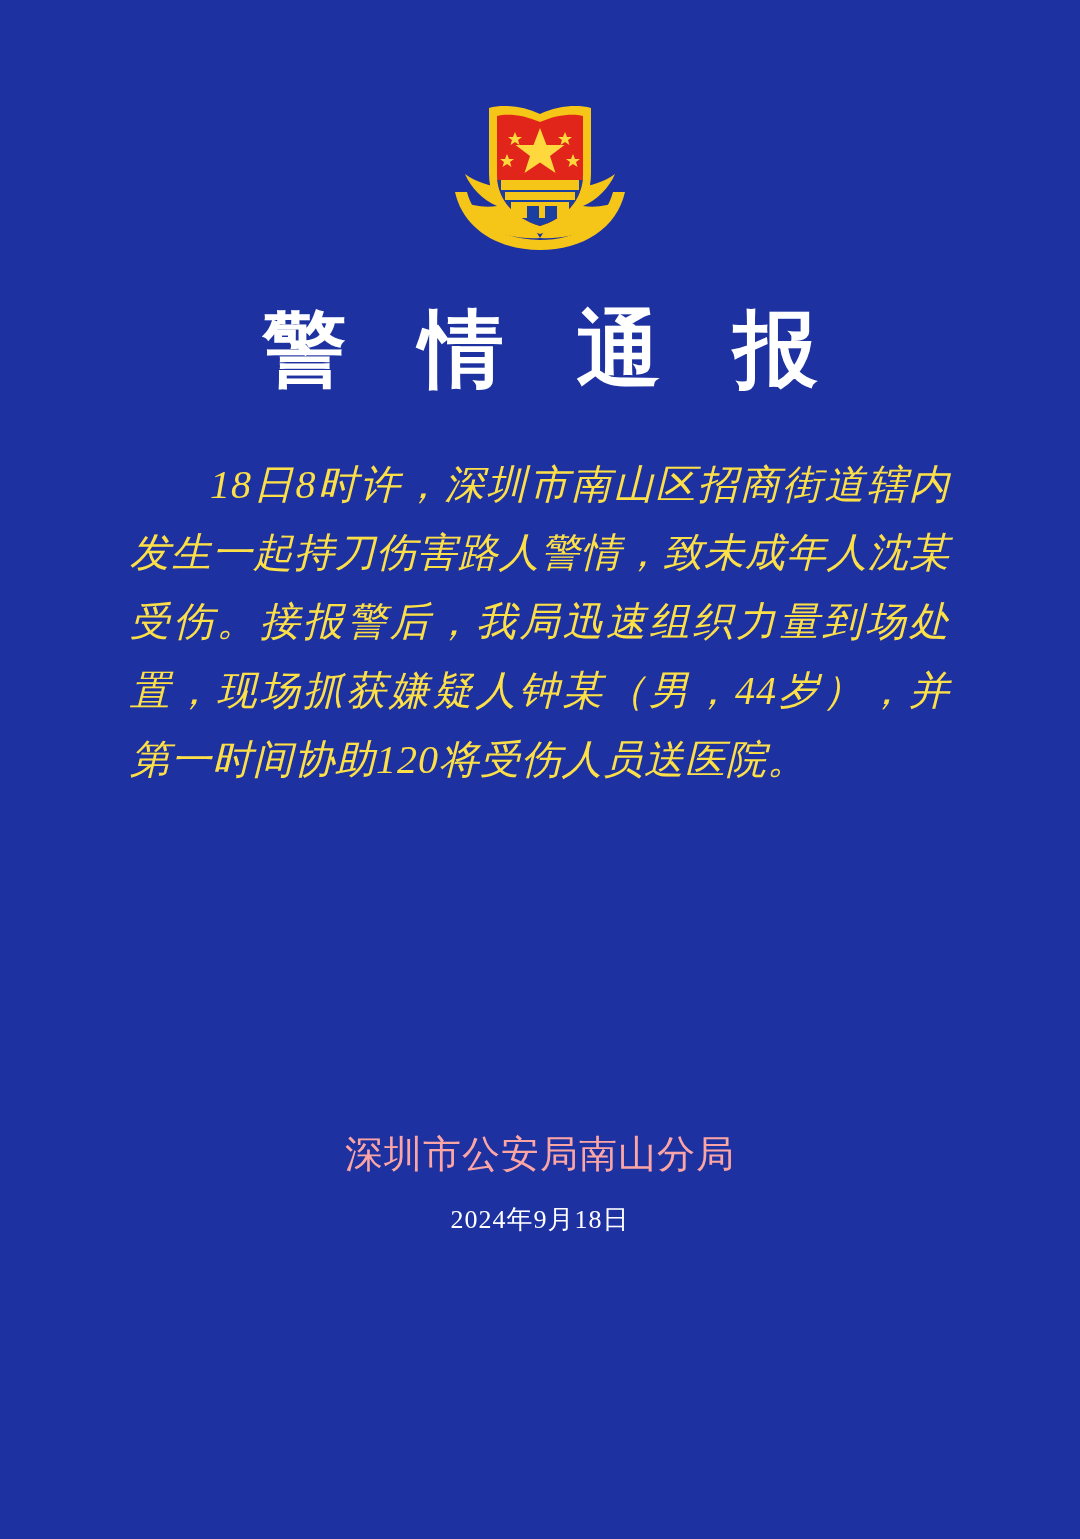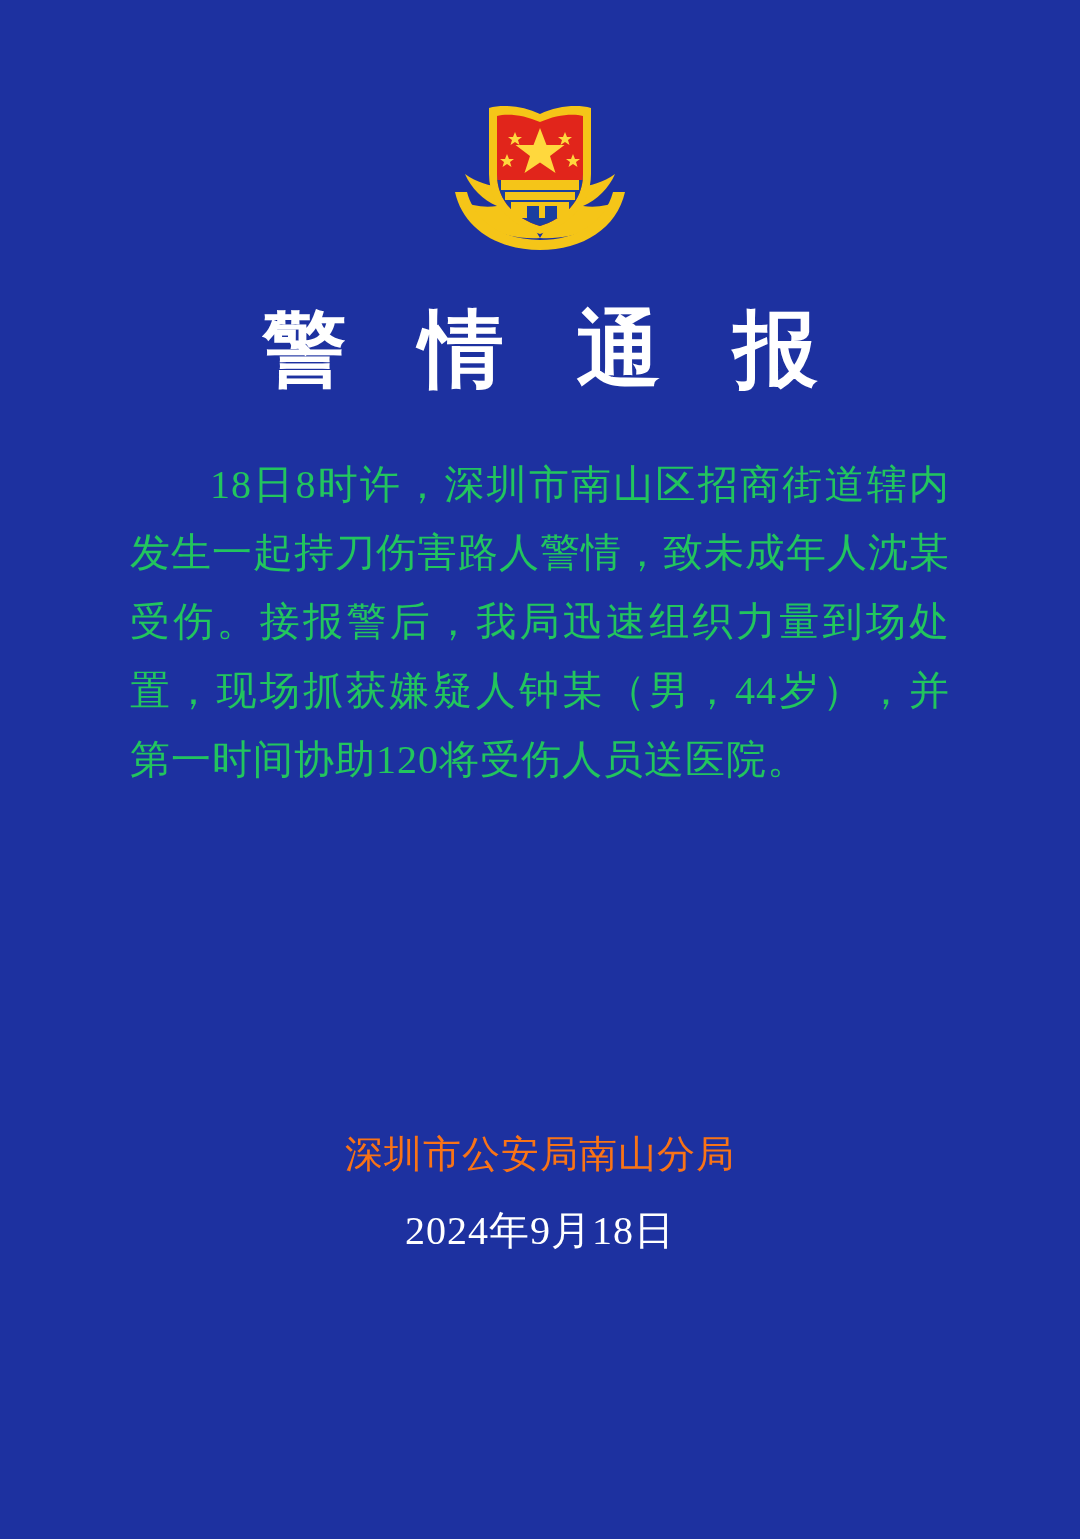--- a/index.html
+++ b/index.html
@@ -57,42 +57,43 @@
   .body-block {
     width: 820px;
     margin-top: 52px;
   }
   .para {
     font-size: 40px;
     line-height: 1.72;
     text-align: justify;
     text-justify: inter-ideograph;
     text-indent: 80px;
-    color: #22c55e;
+    color: #fde047;
     font-family: "Liberation Serif", "DejaVu Serif", serif;
     margin: 0 0 6px 0;
     letter-spacing: 1px;
+    font-style: italic;
   }
 
   
   .sign-block {
     position: absolute;
     left: 0;
     right: 0;
     top: 1125px;
     text-align: center;
   }
   .sign-org {
     font-size: 38px;
     line-height: 1.55;
     letter-spacing: 1px;
-    color: #f97316;
+    color: #fca5a5;
   }
   .sign-date {
-    font-size: 40px;
+    font-size: 26px;
     line-height: 1.55;
     margin-top: 16px;
     letter-spacing: 1px;
     color: #ffffff;
   }
 </style>
 </head>
 <body>
 
 <div class="page">

